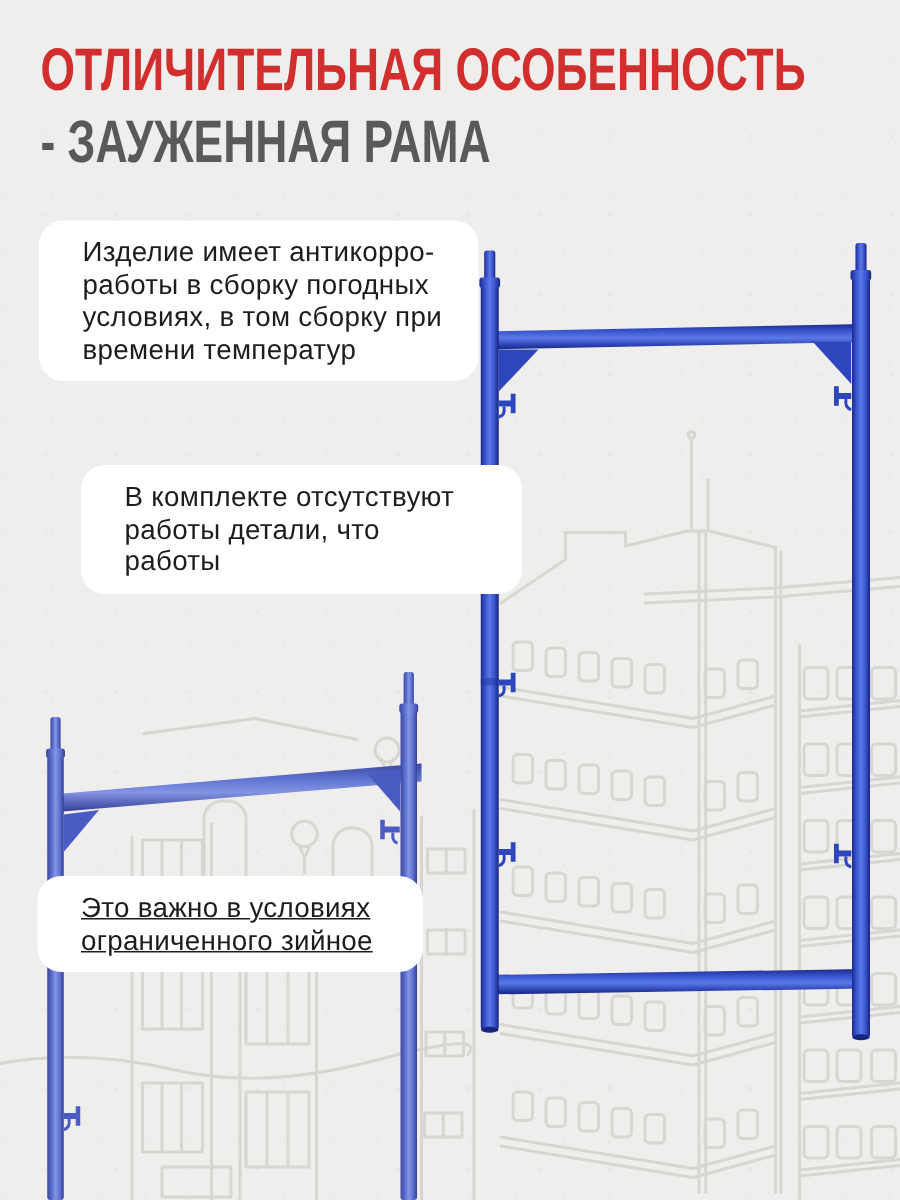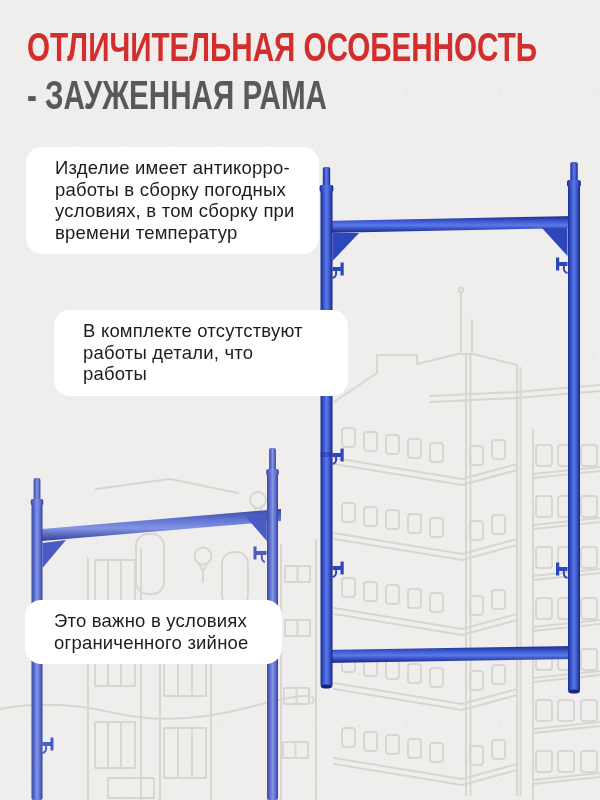--- a/index.html
+++ b/index.html
@@ -22,21 +22,21 @@
   .title-red{top:27px;color:#d22e2e;}
   .title-gray{top:75px;color:#58595b;}
   .card{
     position:absolute;background:#ffffff;border-radius:16px;
     padding:10px 15px 11px 29px;color:#1d1d1f;
     font-size:18.5px;line-height:21.5px;font-weight:500;letter-spacing:.2px;
   }
   .card .ln{white-space:nowrap;}
   .card1{left:26px;top:147px;width:249px;}
   .card2{left:26px;top:310px;width:250px;margin-left:28px;}
-  .card3{left:25px;top:600px;width:213px;}
+  .card3{left:25px;top:584px;width:213px;text-decoration:underline;}
   svg{display:block;}
 </style>
 </head>
 <body>
 
 <div class="canvas">
 
   <svg class="layer" width="600" height="800" viewBox="0 0 600 800">
     <g stroke="#d7d6d3" stroke-width="2" fill="none" stroke-linecap="round" stroke-linejoin="round">
 

